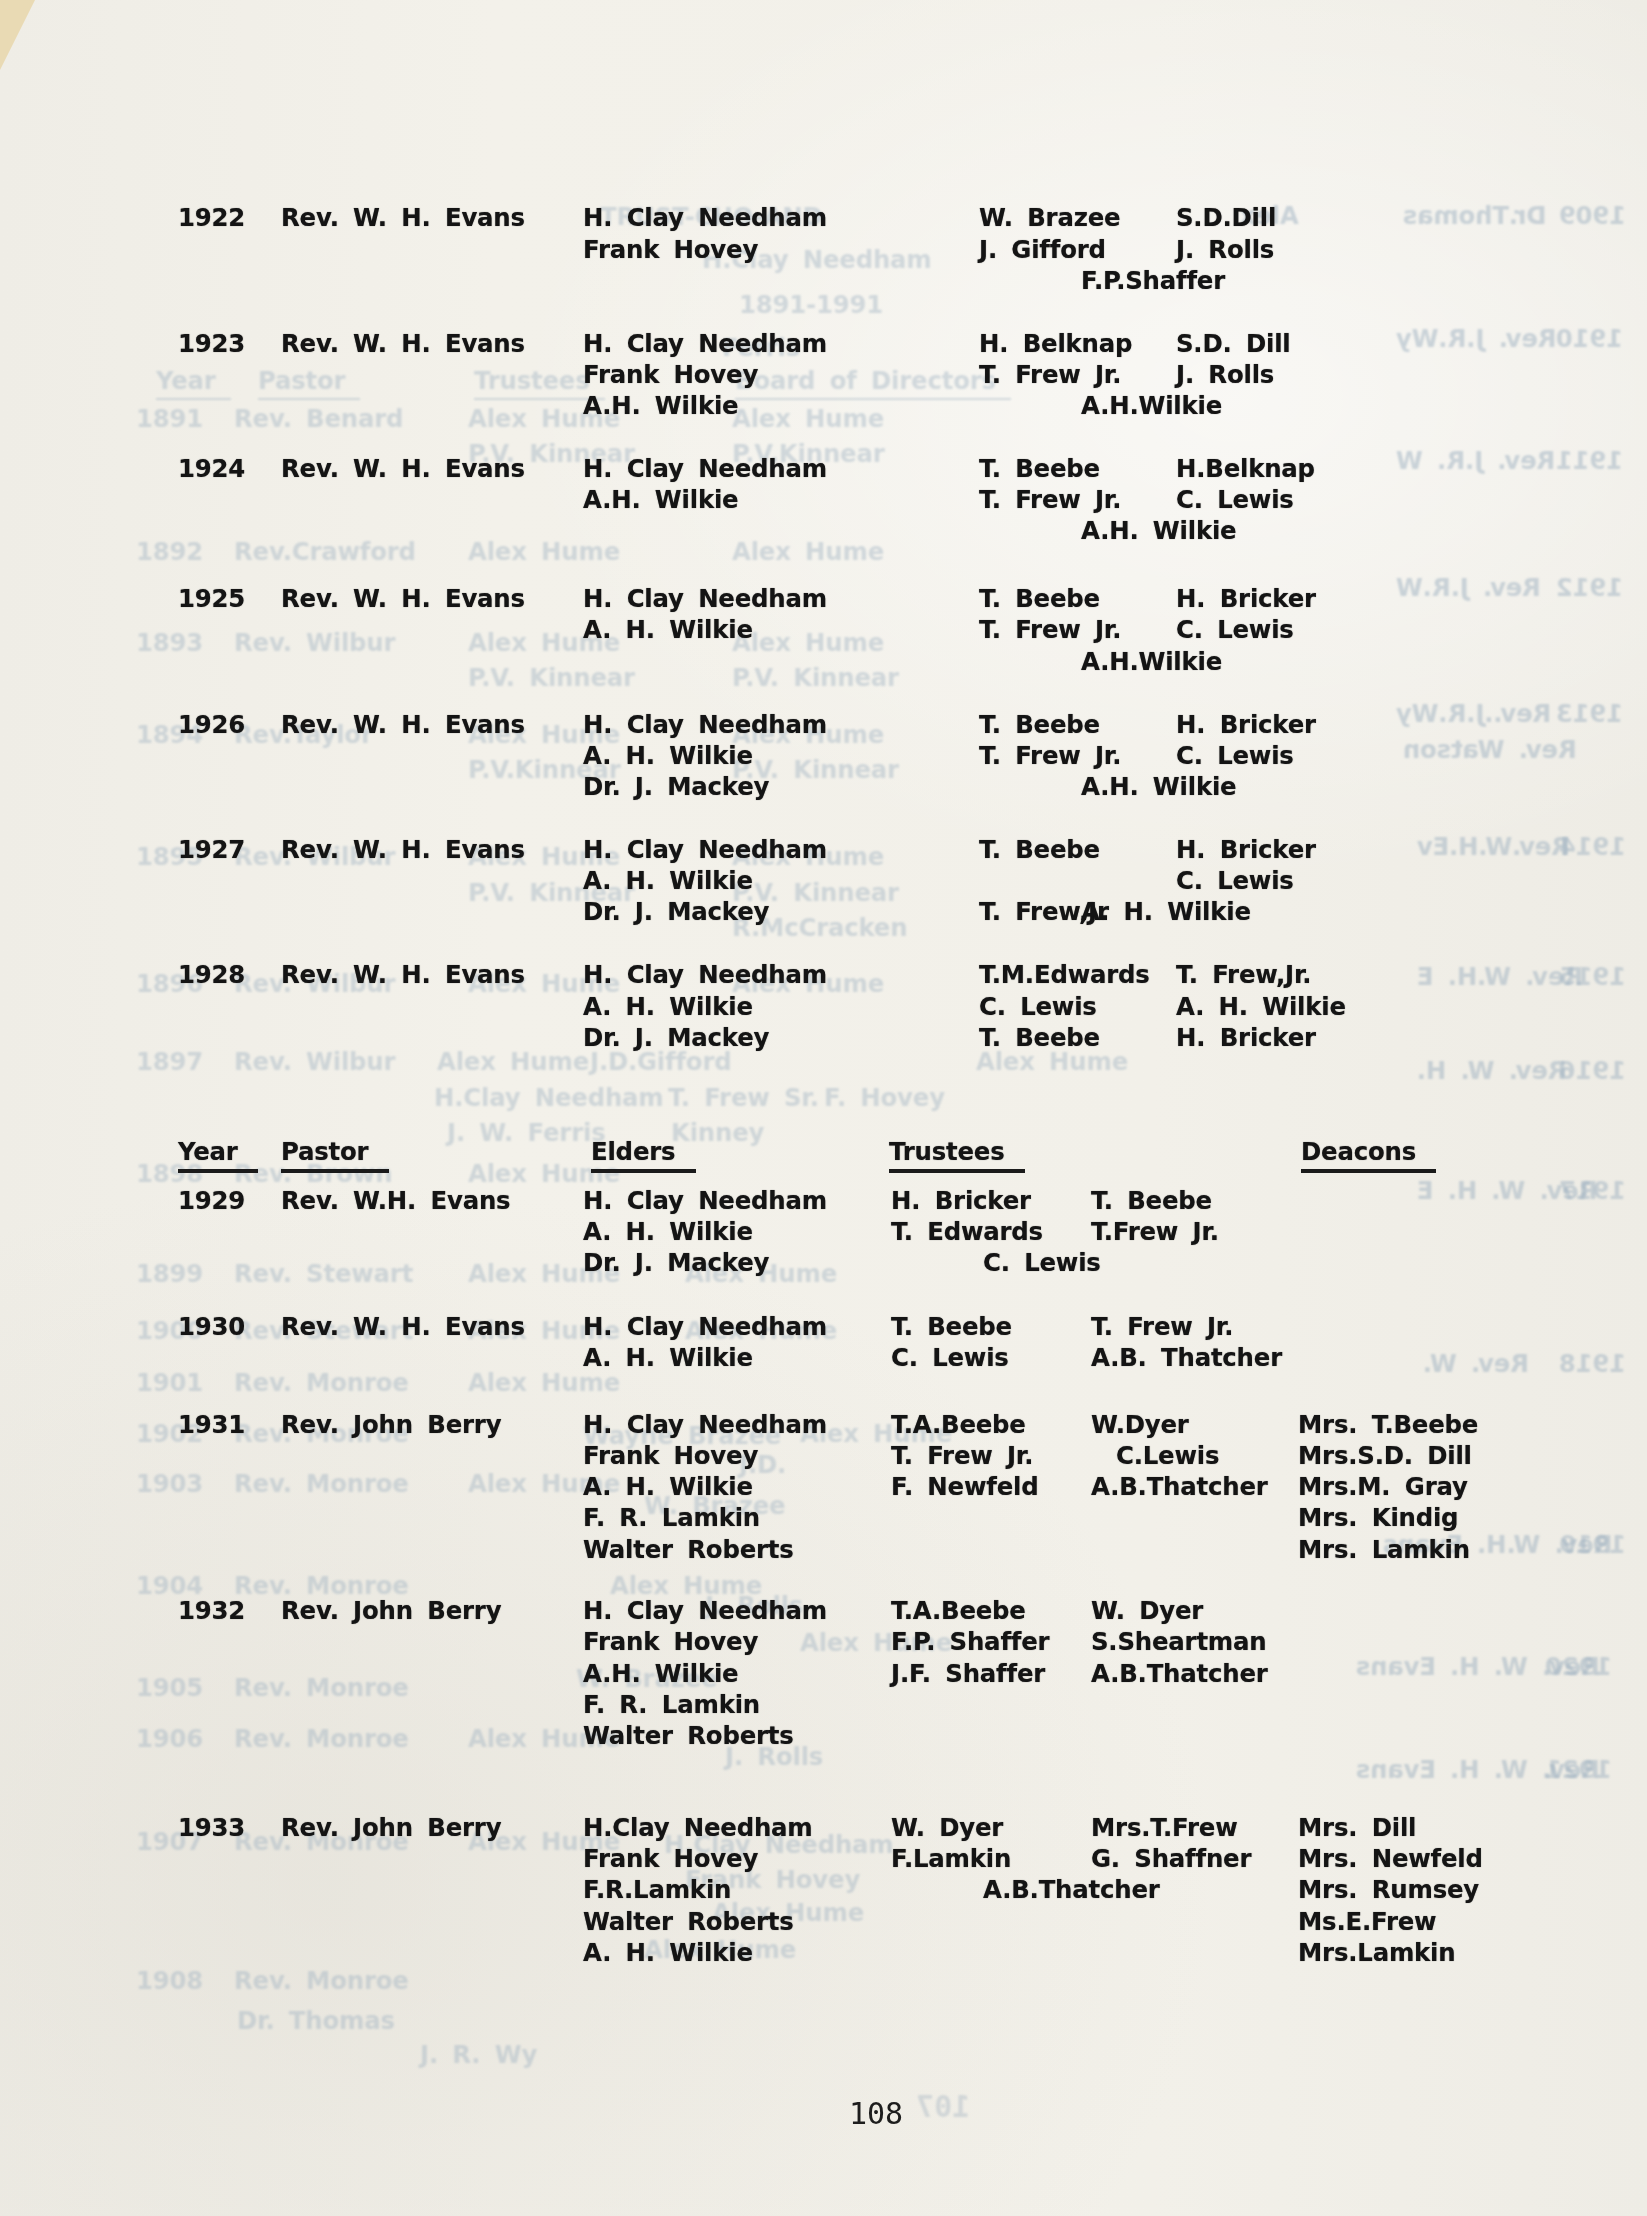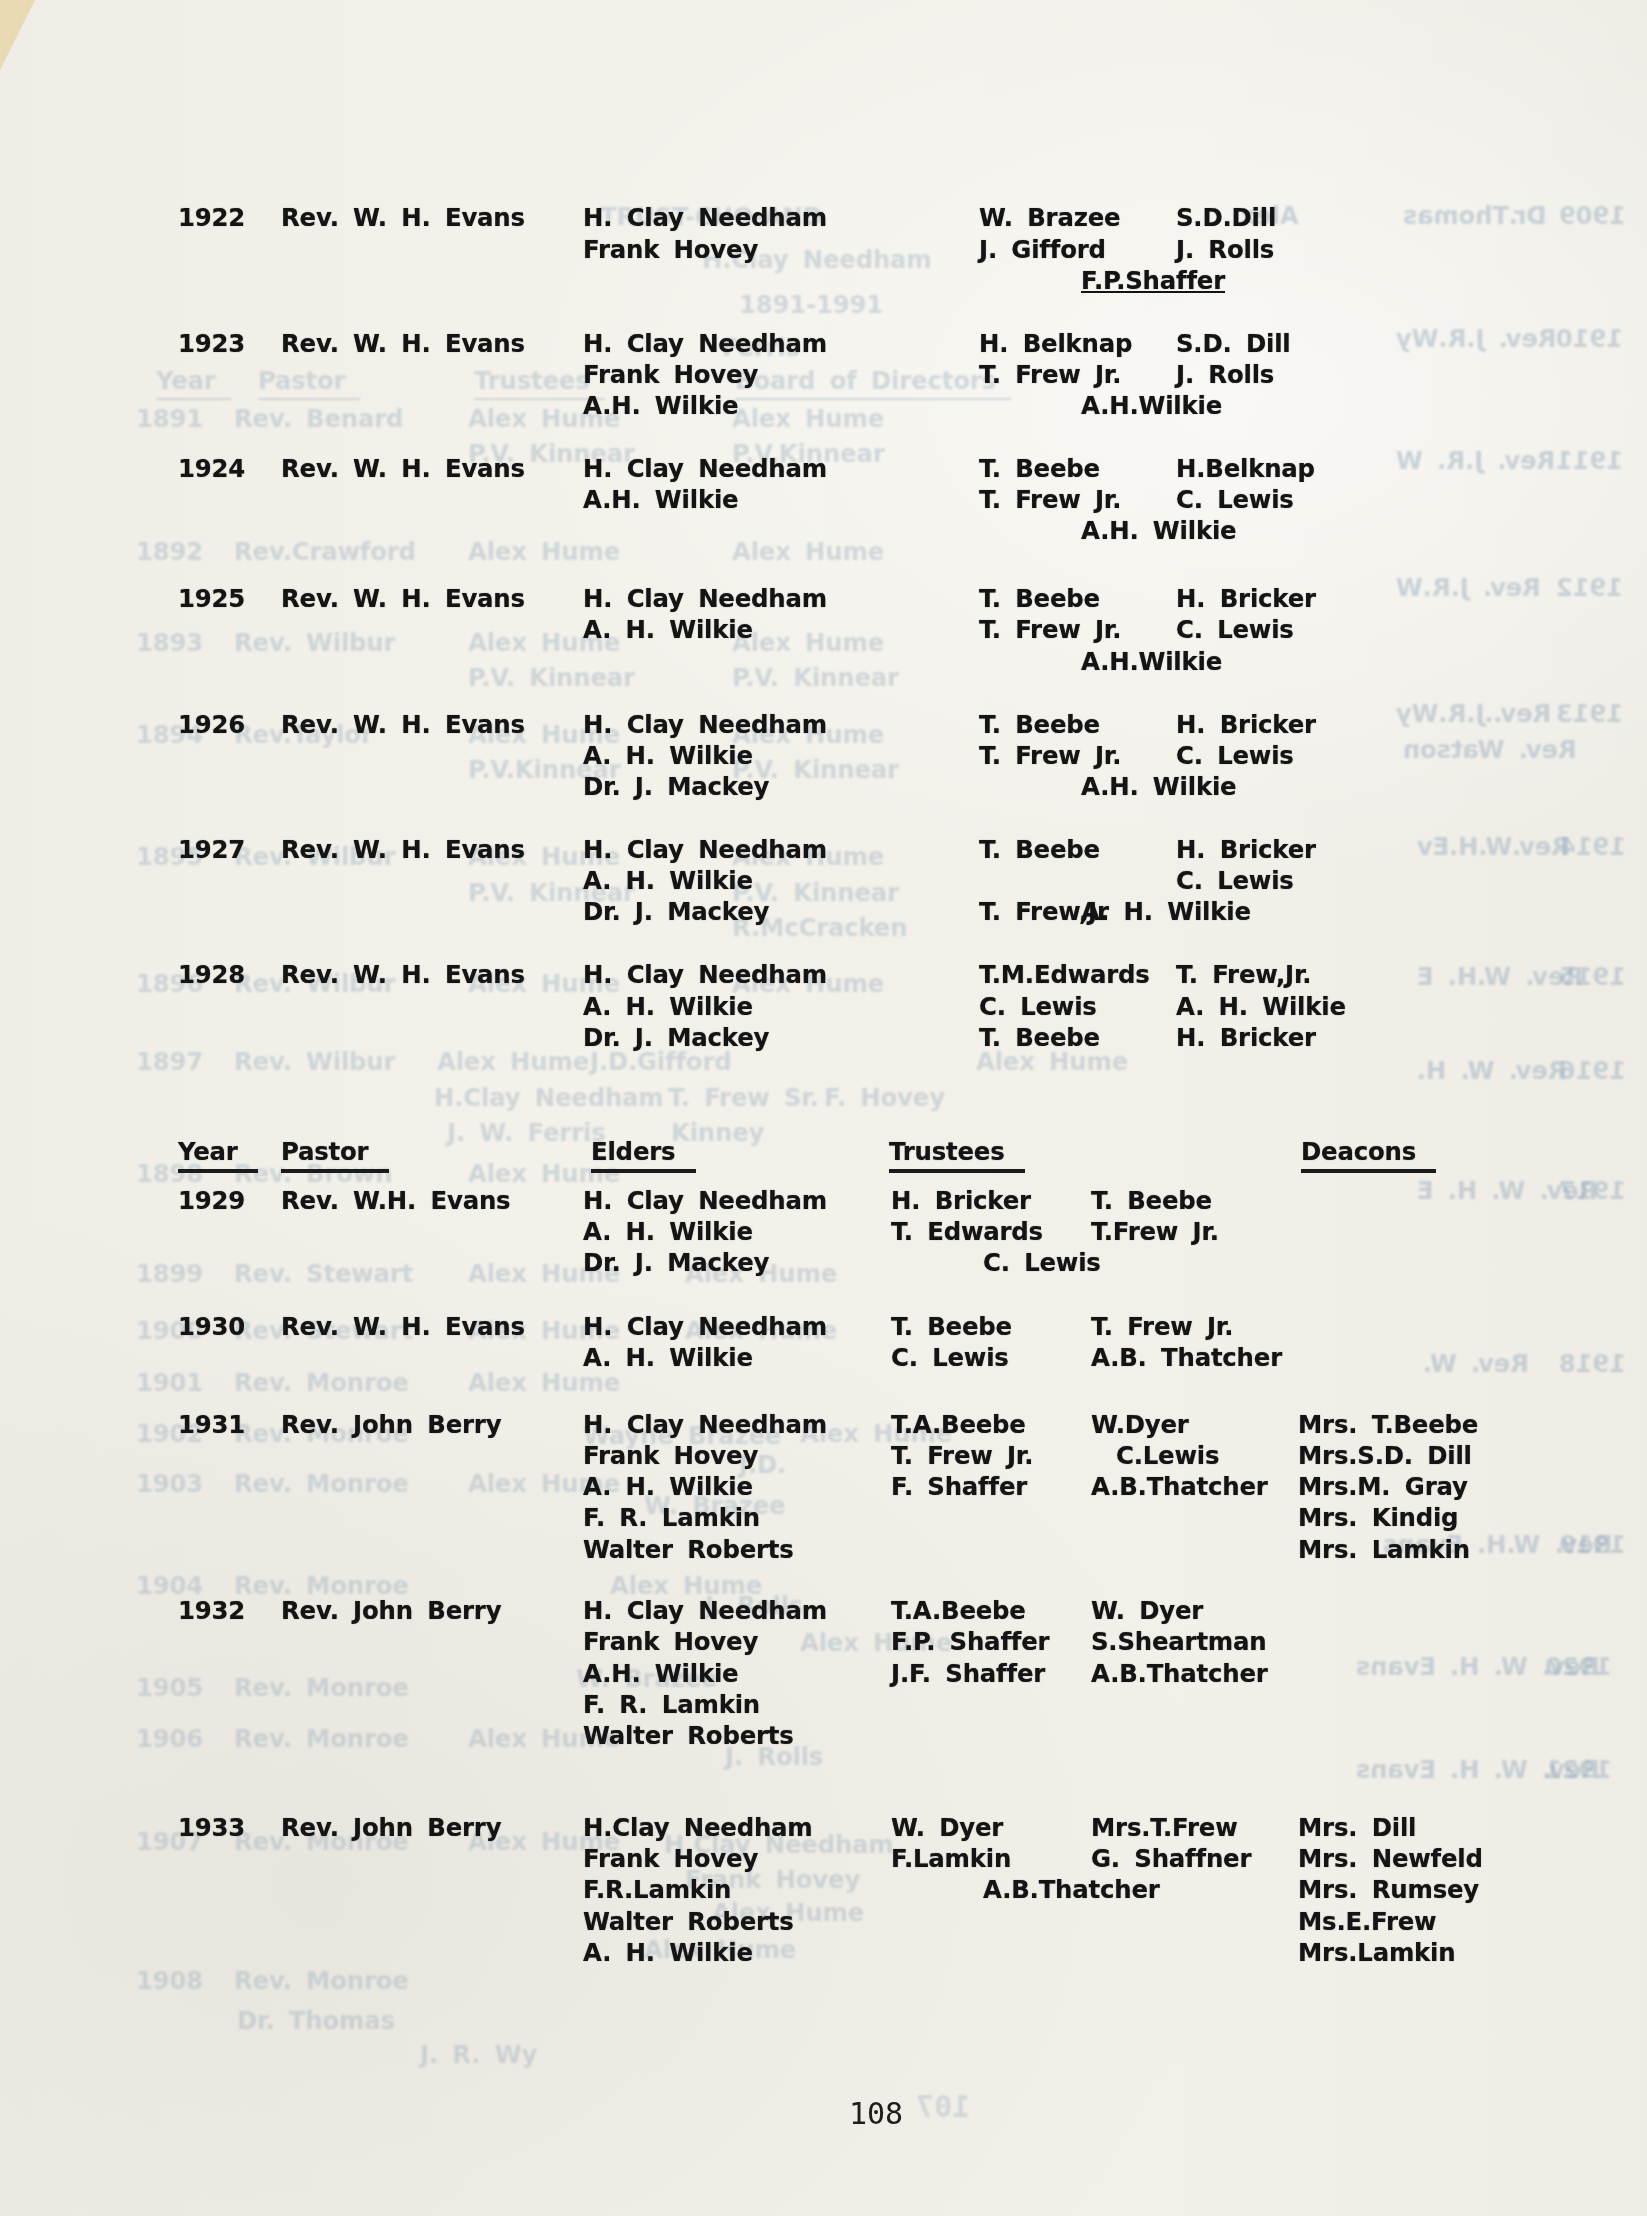--- a/index.html
+++ b/index.html
@@ -183,21 +183,21 @@
     <span class="line hdr" style="left:889px;top:1137px">Trustees</span>
     <span class="line hdr" style="left:1301px;top:1137px">Deacons</span>
   <span class="line" style="left: 178px; top: 203px;">1922</span>
       <span class="line" style="left: 281px; top: 203px;">Rev. W. H. Evans</span>
       <span class="line" style="left: 583px; top: 203px;">H. Clay Needham</span>
       <span class="line" style="left: 583px; top: 235px;">Frank Hovey</span>
       <span class="line" style="left: 979px; top: 203px;">W. Brazee</span>
       <span class="line" style="left: 979px; top: 235px;">J. Gifford</span>
       <span class="line" style="left: 1176px; top: 203px;">S.D.Dill</span>
       <span class="line" style="left: 1176px; top: 235px;">J. Rolls</span>
-      <span class="line" style="left: 1081px; top: 266px; text-decoration: underline;">F.P.Shaffer</span>
+      <span class="line" style="left: 1081px; top: 266px;">F.P.Shaffer</span>
       <span class="line" style="left: 178px; top: 329px;">1923</span>
       <span class="line" style="left: 281px; top: 329px;">Rev. W. H. Evans</span>
       <span class="line" style="left: 583px; top: 329px;">H. Clay Needham</span>
       <span class="line" style="left: 583px; top: 360px;">Frank Hovey</span>
       <span class="line" style="left: 583px; top: 391px;">A.H. Wilkie</span>
       <span class="line" style="left: 979px; top: 329px;">H. Belknap</span>
       <span class="line" style="left: 979px; top: 360px;">T. Frew Jr.</span>
       <span class="line" style="left: 1176px; top: 329px;">S.D. Dill</span>
       <span class="line" style="left: 1176px; top: 360px;">J. Rolls</span>
       <span class="line" style="left: 1081px; top: 391px;">A.H.Wilkie</span>
@@ -272,21 +272,21 @@
       <span class="line" style="left: 281px; top: 1410px;">Rev. John Berry</span>
       <span class="line" style="left: 583px; top: 1410px;">H. Clay Needham</span>
       <span class="line" style="left: 583px; top: 1441px;">Frank Hovey</span>
       <span class="line" style="left: 583px; top: 1472px;">A. H. Wilkie</span>
       <span class="line" style="left: 583px; top: 1503px;">F. R. Lamkin</span>
       <span class="line" style="left: 583px; top: 1535px;">Walter Roberts</span>
       <span class="line" style="left: 891px; top: 1410px;">T.A.Beebe</span>
       <span class="line" style="left: 1091px; top: 1410px;">W.Dyer</span>
       <span class="line" style="left: 891px; top: 1441px;">T. Frew Jr.</span>
       <span class="line" style="left: 1091px; top: 1441px; margin-left: 25px;">C.Lewis</span>
-      <span class="line" style="left: 891px; top: 1472px;">F. Shaffer</span>
+      <span class="line" style="left: 891px; top: 1472px;">F. Newfeld</span>
       <span class="line" style="left: 1091px; top: 1472px;">A.B.Thatcher</span>
       <span class="line" style="left: 1298px; top: 1410px;">Mrs. T.Beebe</span>
       <span class="line" style="left: 1298px; top: 1441px;">Mrs.S.D. Dill</span>
       <span class="line" style="left: 1298px; top: 1472px;">Mrs.M. Gray</span>
       <span class="line" style="left: 1298px; top: 1503px;">Mrs. Kindig</span>
       <span class="line" style="left: 1298px; top: 1535px;">Mrs. Lamkin</span>
       <span class="line" style="left: 178px; top: 1596px;">1932</span>
       <span class="line" style="left: 281px; top: 1596px;">Rev. John Berry</span>
       <span class="line" style="left: 583px; top: 1596px;">H. Clay Needham</span>
       <span class="line" style="left: 583px; top: 1627px;">Frank Hovey</span>

